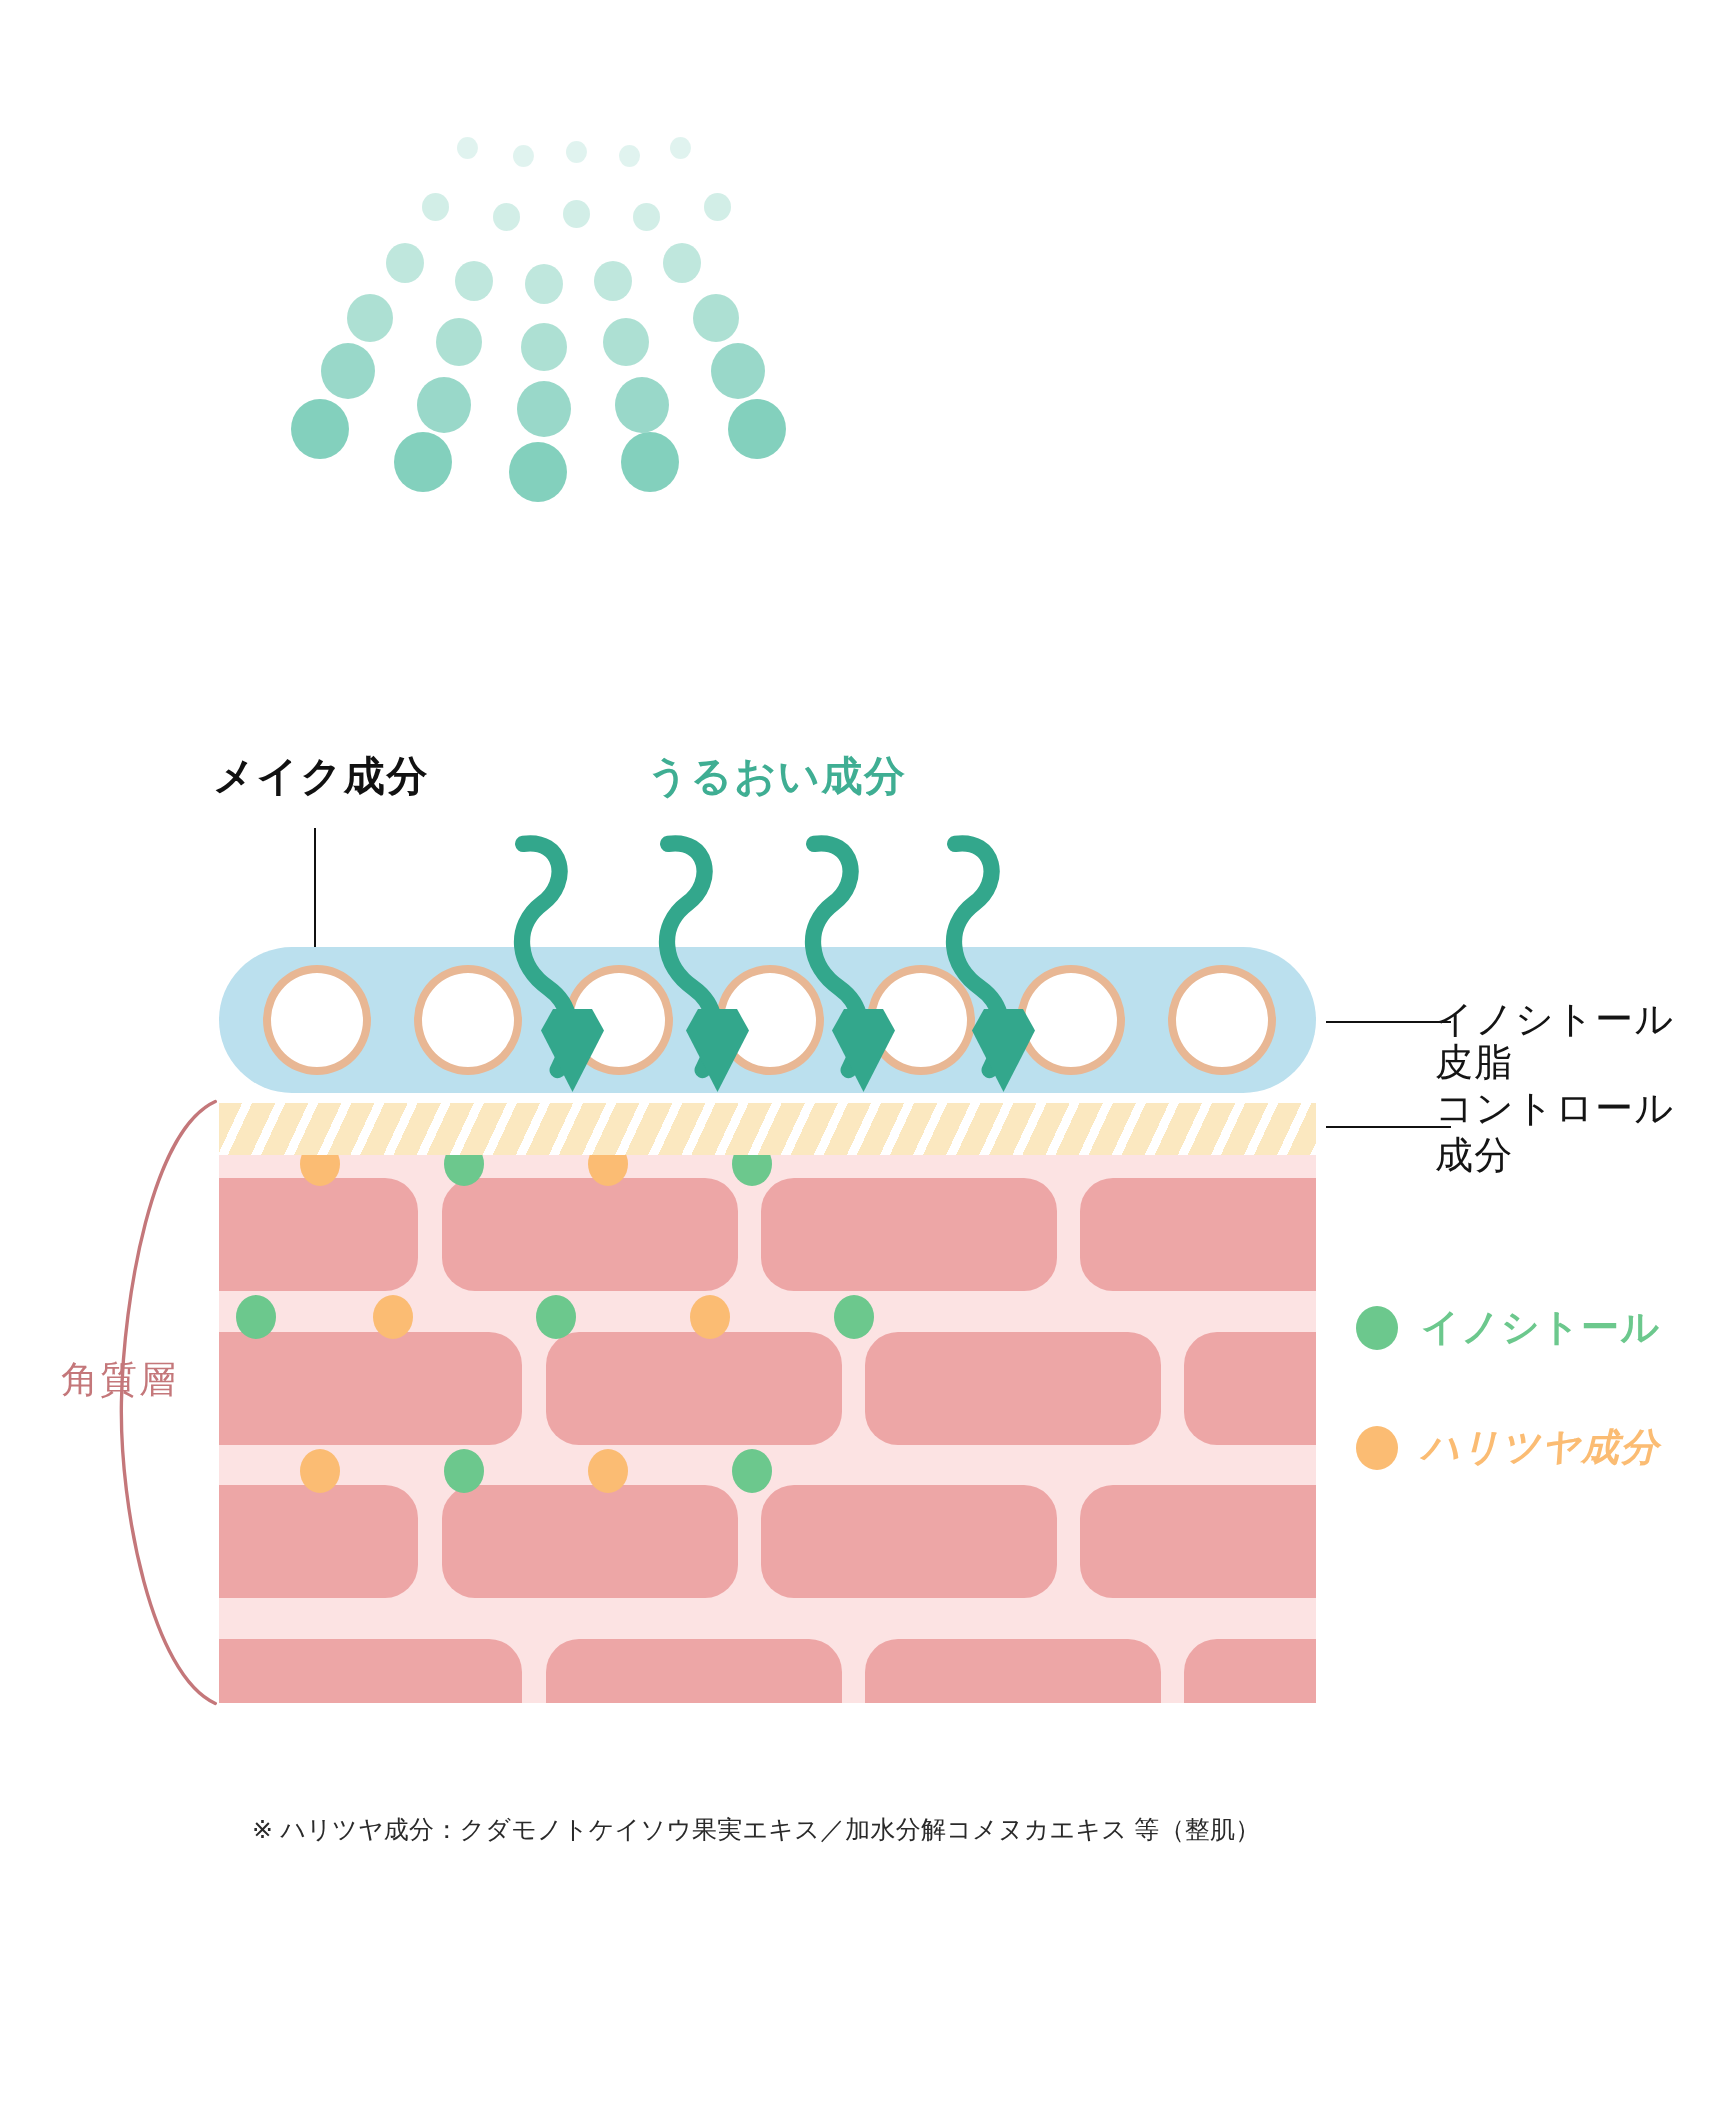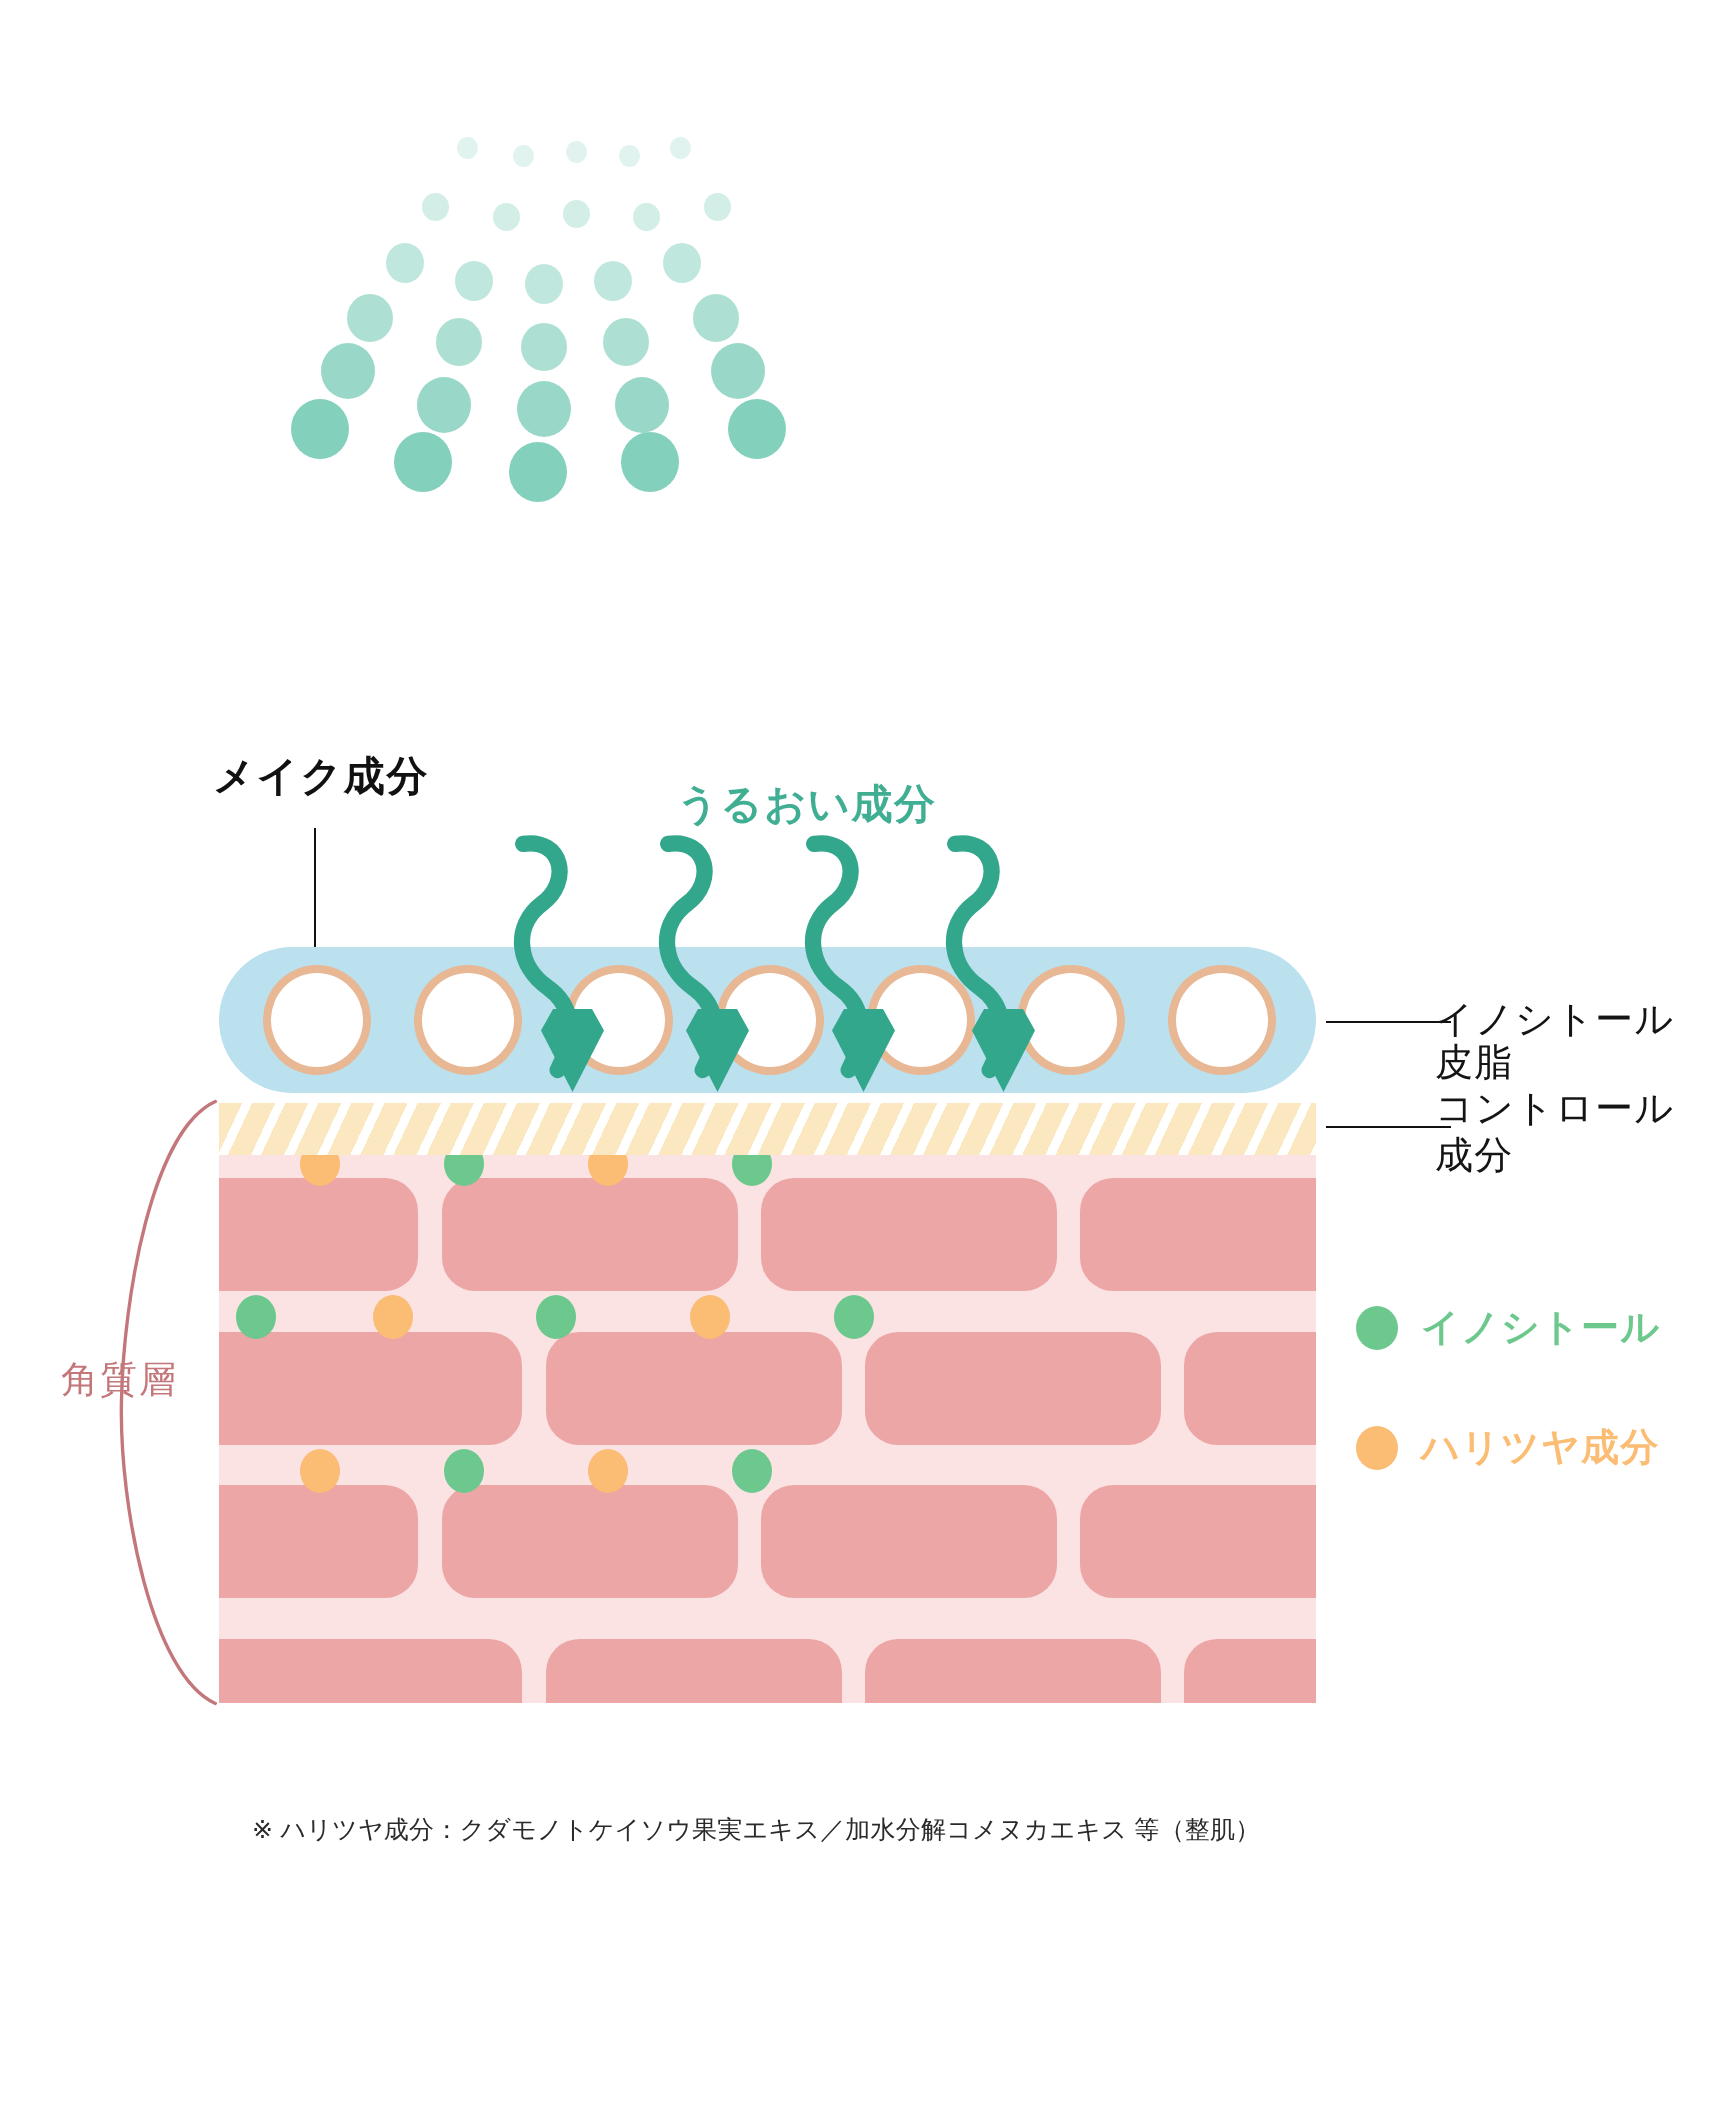--- a/index.html
+++ b/index.html
@@ -7,21 +7,21 @@
        font-family:"Liberation Sans","DejaVu Sans",sans-serif;color:#1a1a1a;}
   .stage{position:absolute;left:0;top:0;width:1729px;height:1642px;}
 
   
   #dot-cloud{position:absolute;left:0;top:0;width:1729px;height:730px;}
   .mist-dot{position:absolute;border-radius:50%;background:#72C9B4;}
 
   
   .hd{position:absolute;font-weight:bold;white-space:nowrap;letter-spacing:.04em;}
   #label-makeup{left:213px;top:749px;font-size:41px;color:#111;}
-  #label-moisture{left:677px;top:749px;font-size:41px;color:#3FAE93;margin-top:28px;}
+  #label-moisture{left:647px;top:749px;font-size:41px;color:#3FAE93;}
 
   #makeup-pointer{position:absolute;left:314px;top:828px;width:1.9px;height:197px;background:#111;}
 
   
   #moisture-film{position:absolute;left:219px;top:947px;width:1097px;height:146px;
                  background:#BBE0EE;border-radius:73px;}
   .film-circle{position:absolute;top:965px;width:108px;height:110px;border-radius:50%;
                background:#ffffff;border:8.6px solid #E8B794;box-sizing:border-box;}
 
   
@@ -190,21 +190,21 @@
 
   <div class="leader" id="leader-sebum"></div>
   <div id="label-sebum">皮脂<br>コントロール<br>成分</div>
 
   <div class="legend-row" id="legend-plant">
     <span class="legend-swatch" style="background: rgb(108, 200, 141);"></span>
     <span class="legend-text" style="color: rgb(108, 200, 141);">イノシトール</span>
   </div>
   <div class="legend-row" id="legend-firm">
     <span class="legend-swatch" style="background: rgb(251, 188, 115);"></span>
-    <span class="legend-text" style="color: rgb(251, 188, 115);">ハリツヤ成分</span>
+    <span class="legend-text" style="color: rgb(251, 188, 115); font-style: italic;">ハリツヤ成分</span>
   </div>
 
   <div id="footnotes">
     <div class="footnote-line">※ ハリツヤ成分：クダモノトケイソウ果実エキス／加水分解コメヌカエキス 等（整肌）</div>
   </div>
 
 </div>
 
 
 </body></html>

